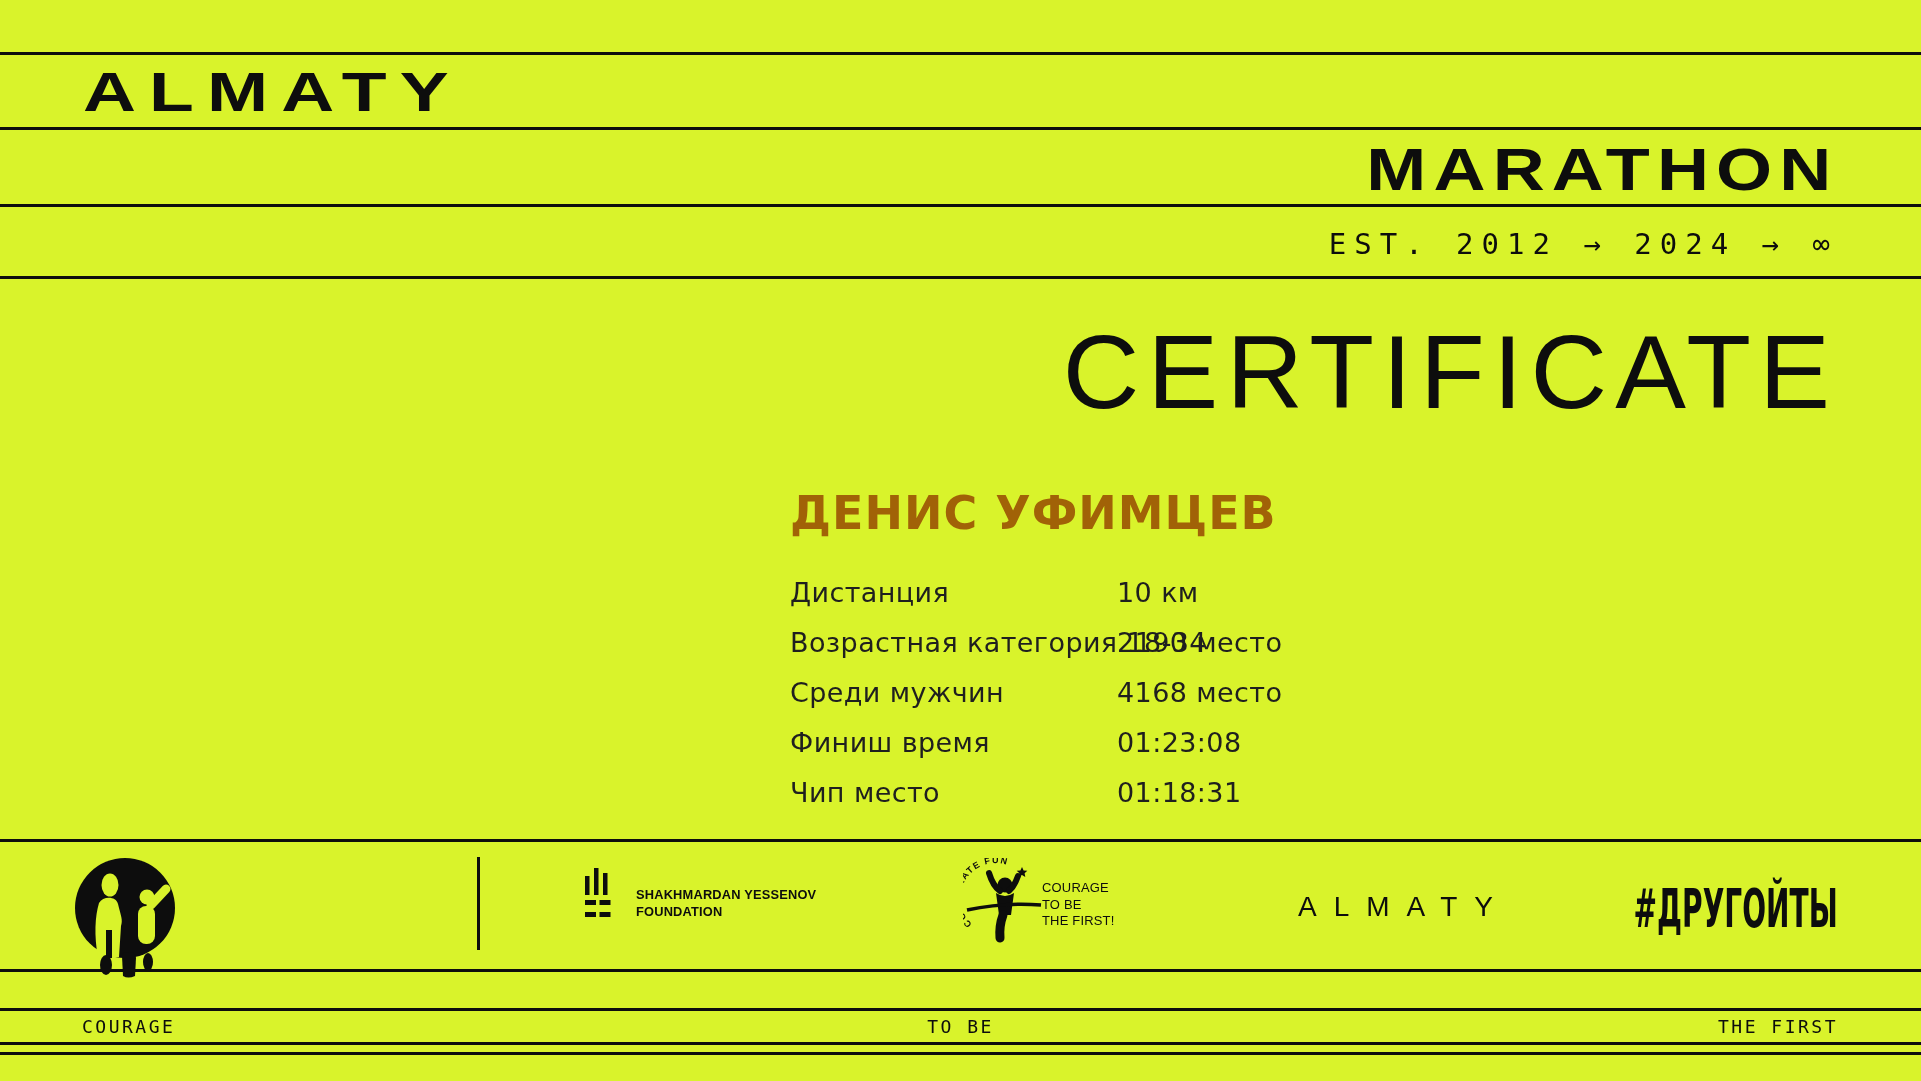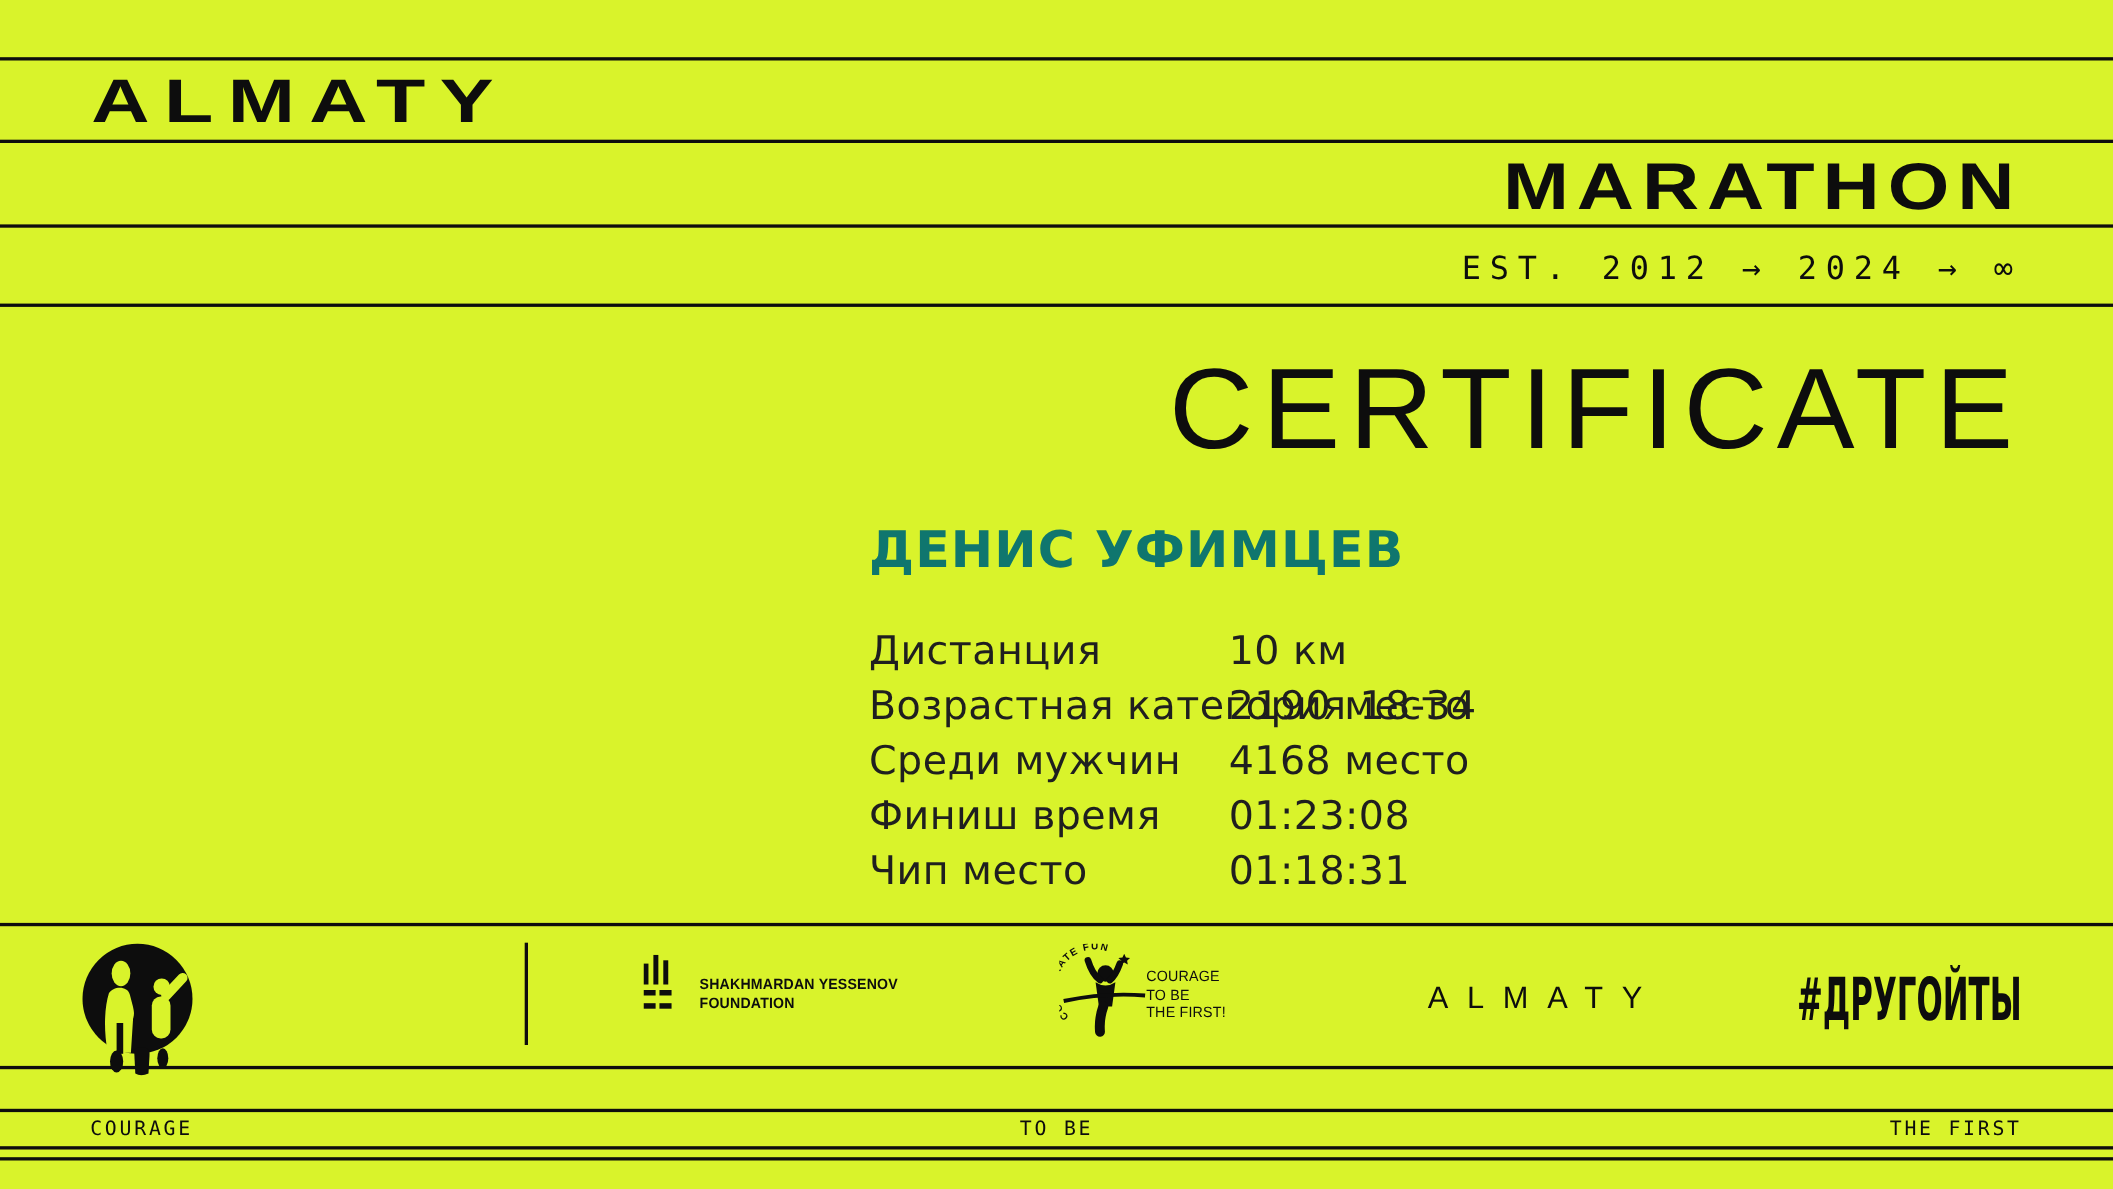--- a/index.html
+++ b/index.html
@@ -28,25 +28,25 @@
     letter-spacing:8px;white-space:nowrap;font-weight:500;
     font-family:"DejaVu Sans Mono",monospace;
   }
   .title{
     position:absolute;right:83px;top:320px;font-size:104px;line-height:104px;
     font-weight:400;letter-spacing:8px;white-space:nowrap;
     font-family:"Liberation Sans","DejaVu Sans",sans-serif;
     transform:scaleX(1.02);transform-origin:100% 50%;
   }
   .name{
-    position:absolute;left:790px;top:476px;font-size:46px;line-height:46px;
-    font-weight:700;letter-spacing:1px;white-space:nowrap;color:#0f766e;
+    position:absolute;left:790px;top:490px;font-size:46px;line-height:46px;
+    font-weight:700;letter-spacing:1px;white-space:nowrap;color:#a16207;
   }
   .results{position:absolute;left:790px;top:568px;width:760px;color:#1f1f1f;}
-  .rrow{position:relative;height:50px;line-height:50px;font-size:36px;letter-spacing:.4px;white-space:nowrap;}
+  .rrow{position:relative;height:50px;line-height:50px;font-size:27px;letter-spacing:.4px;white-space:nowrap;}
   .rrow .val{position:absolute;left:327px;top:0;}
 
   .kaspi-word{
     position:absolute;left:193px;top:883px;font-size:58px;line-height:58px;
     font-weight:700;letter-spacing:0;white-space:nowrap;
     font-family:"Liberation Sans","DejaVu Sans",sans-serif;
   }
   .yess-text{
     position:absolute;left:636px;top:886px;font-size:13.5px;line-height:17px;
     font-weight:700;letter-spacing:.2px;white-space:nowrap;

